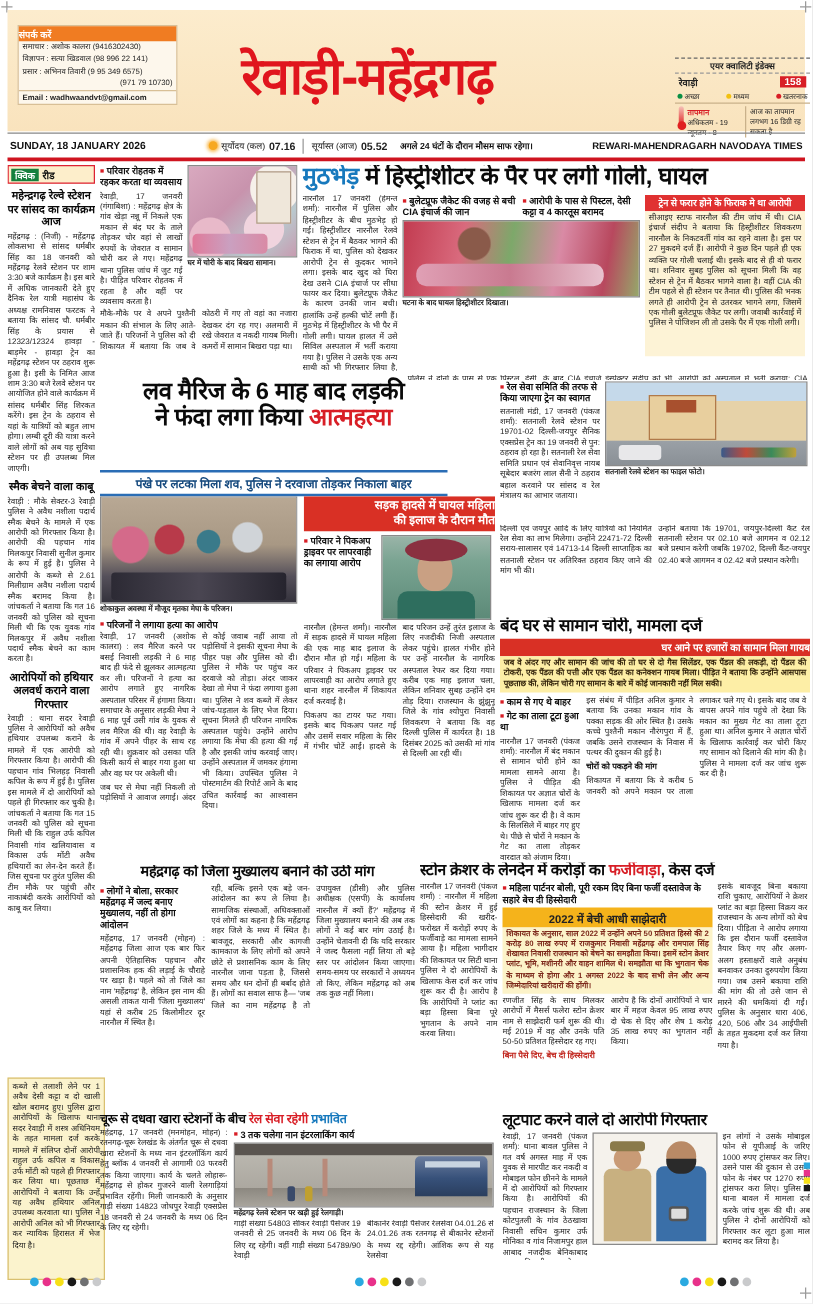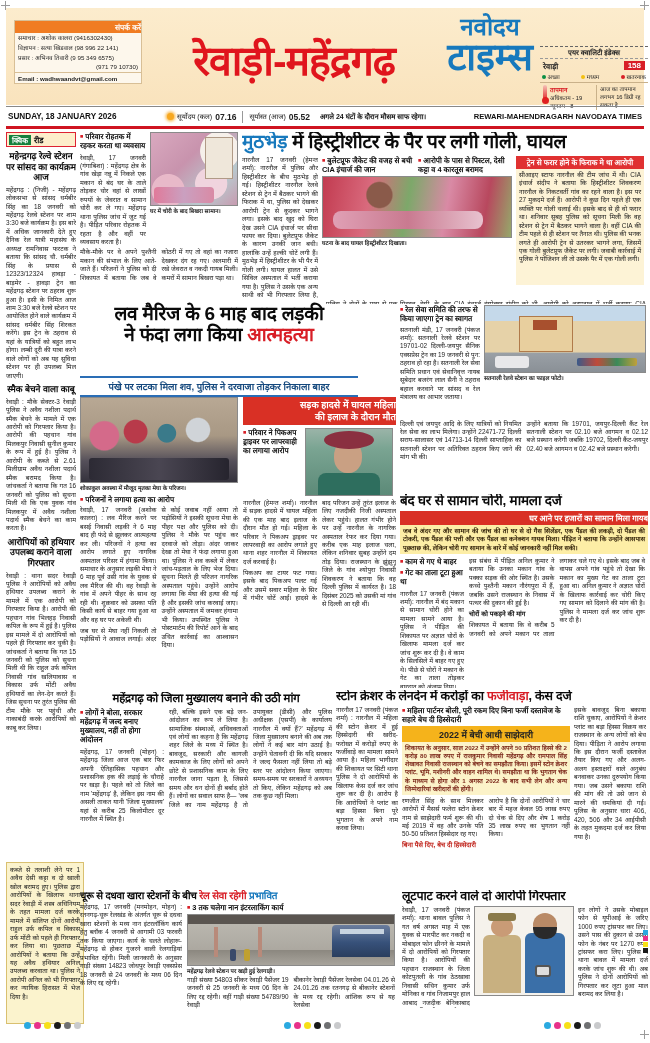--- a/index.html
+++ b/index.html
@@ -11,21 +11,21 @@
   .cols3{column-count:3;column-gap:5px;}
   .headline{font-weight:900;color:#0a0a0a;line-height:1.1;letter-spacing:-0.2px;}
   .subhead{font-weight:800;font-size:7.4px;line-height:1.25;color:#0e0e0e;}
   .sq{color:#d81e26;font-size:5.5px;margin-right:2px;vertical-align:1px;}
   .caption{font-size:5.9px;font-weight:700;color:#222;margin-top:1.5px;line-height:1.2;}
   .photo{position:relative;overflow:hidden;border:1px solid #8a8a8a;background:#cfcfcf;}
   .clip{overflow:hidden;}
   
   #masthead{left:6px;top:8px;width:638px;height:97px;background:linear-gradient(#fceccd,#f9e3bd);}
   .contact{left:8px;top:12px;width:126px;background:#fdf7ec;border:1px solid #d8bf96;font-size:6.2px;color:#222;}
-  .contact .hd{background:#f07c22;color:#fff;font-weight:800;font-size:7.5px;text-align:right;padding:1px 0;}
+  .contact .hd{background:#f07c22;color:#fff;font-weight:800;font-size:7.5px;text-align:left;padding:1px 0;}
   .contact .ln{padding:1px 3px;line-height:1.25;}
   .contact .em{border-top:1px solid #d8bf96;padding:1.5px 3px;font-weight:700;}
   .t-red{font-size:41px;font-weight:900;color:#e0151d;letter-spacing:-1px;line-height:1;}
   .t-blue{color:#1779bd;font-weight:900;line-height:0.95;text-align:center;}
   .aqi{left:534px;top:38px;width:108px;border-top:1px dashed #666;font-size:5.8px;color:#222;}
   .aqi .ttl{font-weight:800;font-size:7px;text-align:center;padding:1px 0;border-bottom:1px dashed #999;}
   .aqi .row1{display:flex;justify-content:space-between;align-items:center;padding:1.5px 3px;}
   .aqi .badge{background:#d81e26;color:#fff;font-weight:800;font-size:8px;padding:0 4px;}
   .aqi .leg{display:flex;justify-content:space-between;padding:1px 2px;border-bottom:1px solid #c9b18a;}
   .dot{display:inline-block;width:4px;height:4px;border-radius:50%;margin-right:1.5px;vertical-align:0;}
@@ -78,24 +78,20 @@
   <div id="masthead" class="abs">
     <div class="contact abs">
       <div class="hd">संपर्क करें</div>
       <div class="ln">समाचार : अशोक कालरा (9416302430)</div>
       <div class="ln">विज्ञापन : सत्या खिडवाल (98 996 22 141)</div>
       <div class="ln">प्रसार : अभिनव तिवारी (9 95 349 6575)</div>
       <div class="ln" style="text-align:right;">(971 79 10730)</div>
       <div class="em">Email : wadhwaandvt@gmail.com</div>
     </div>
     <div class="abs t-red" style="left:140px;top:33px;width:296px;text-align:center;">रेवाड़ी-महेंद्रगढ़</div>
-    <div class="abs t-blue" style="left:432px;top:8px;width:104px;">
-      <div style="font-size:24px;">नवोदय</div>
-      <div style="font-size:38px;">टाइम्स</div>
-    </div>
     <div class="aqi abs">
       <div class="ttl">एयर क्वालिटी इंडेक्स</div>
       <div class="row1">
         <span style="font-weight:800;font-size:7.5px;">रेवाड़ी</span>
         <span class="badge">158</span>
       </div>
       <div class="leg">
         <span><i class="dot" style="background:#0a8f44;"></i><span>अच्छा</span></span>
         <span><i class="dot" style="background:#f2c010;"></i><span>मध्यम</span></span>
         <span><i class="dot" style="background:#d81e26;"></i><span>खतरनाक</span></span>
@@ -129,21 +125,21 @@
 
   <div class="abs clip" style="left:6px;top:132px;width:70px;height:726px;">
     <div class="qrhead">
       <span class="qrchip">क्विक</span>
       <span class="qrrest">रीड</span>
     </div>
     <div class="lc-title">महेन्द्रगढ़ रेल्वे स्टेशन पर सांसद का कार्यक्रम आज</div>
     <div class="bodytext">महेंद्रगढ़ : (निजी) - महेंद्रगढ़ लोकसभा से सांसद धर्मबीर सिंह का 18 जनवरी को महेंद्रगढ़ रेलवे स्टेशन पर शाम 3:30 बजे कार्यक्रम है। इस बारे में अधिक जानकारी देते हुए दैनिक रेल यात्री महासंघ के अध्यक्ष रामनिवास फरटक ने बताया कि सांसद चौ. धर्मबीर सिंह के प्रयास से 12323/12324 हावड़ा - बाड़मेर - हावड़ा ट्रेन का महेंद्रगढ़ स्टेशन पर ठहराव शुरू हुआ है। इसी के निमित आज शाम 3:30 बजे रेलवे स्टेशन पर आयोजित होने वाले कार्यक्रम में सांसद धर्मबीर सिंह शिरकत करेंगे। इस ट्रेन के ठहराव से यहां के यात्रियों को बहुत लाभ होगा। लम्बी दूरी की यात्रा करने वाले लोगों को अब यह सुविधा स्टेशन पर ही उपलब्ध मिल जाएगी।</div>
     <div class="lc-title">स्मैक बेचने वाला काबू</div>
     <div class="bodytext">रेवाड़ी : मौके सेक्टर-3 रेवाड़ी पुलिस ने अवैध नशीला पदार्थ स्मैक बेचने के मामले में एक आरोपी को गिरफ्तार किया है। आरोपी की पहचान गांव मिलकपुर निवासी सुनील कुमार के रूप में हुई है। पुलिस ने आरोपी के कब्जे से 2.61 मिलीग्राम अवैध नशीला पदार्थ स्मैक बरामद किया है। जांचकर्ता ने बताया कि गत 16 जनवरी को पुलिस को सूचना मिली थी कि एक युवक गांव मिलकपुर में अवैध नशीला पदार्थ स्मैक बेचने का काम करता है।</div>
-    <div class="lc-title">आरोपियों को हथियार उपलब्ध कराने वाला गिरफ्तार</div>
+    <div class="lc-title">आरोपियों को हथियार अलवर्ध कराने वाला गिरफ्तार</div>
     <div class="bodytext">रेवाड़ी : थाना सदर रेवाड़ी पुलिस ने आरोपियों को अवैध हथियार उपलब्ध कराने के मामले में एक आरोपी को गिरफ्तार किया है। आरोपी की पहचान गांव भिलहड़ निवासी कपिल के रूप में हुई है। पुलिस इस मामले में दो आरोपियों को पहले ही गिरफ्तार कर चुकी है। जांचकर्ता ने बताया कि गत 15 जनवरी को पुलिस को सूचना मिली थी कि राहुल उर्फ कपिल निवासी गांव खलियावास व विकास उर्फ मोंटी अवैध हथियारों का लेन-देन करते हैं। जिस सूचना पर तुरंत पुलिस की टीम मौके पर पहुंची और नाकाबंदी करके आरोपियों को काबू कर लिया।</div>
   </div>
   <div class="abs ybox clip" style="left:6px;top:862px;width:70px;height:154px;">
     <div class="bodytext">कब्जे से तलाशी लेने पर 1 अवैध देसी कट्टा व दो खाली खोल बरामद हुए। पुलिस द्वारा आरोपियों के खिलाफ थाना सदर रेवाड़ी में शस्त्र अधिनियम के तहत मामला दर्ज करके मामले में संलिप्त दोनों आरोपी राहुल उर्फ कपिल व विकास उर्फ मोंटी को पहले ही गिरफ्तार कर लिया था। पूछताछ में आरोपियों ने बताया कि उन्हें यह अवैध हथियार अनिल उपलब्ध करवाता था। पुलिस ने आरोपी अनिल को भी गिरफ्तार कर न्यायिक हिरासत में भेज दिया है।</div>
   </div>
 
   <div class="abs clip" style="left:80px;top:132px;width:158px;height:170px;">
     <div style="display:flex;gap:4px;">
       <div style="width:66px;">
         <div class="subhead"><span class="sq">■</span><span>परिवार रोहतक में रहकर करता था व्यवसाय</span></div>

